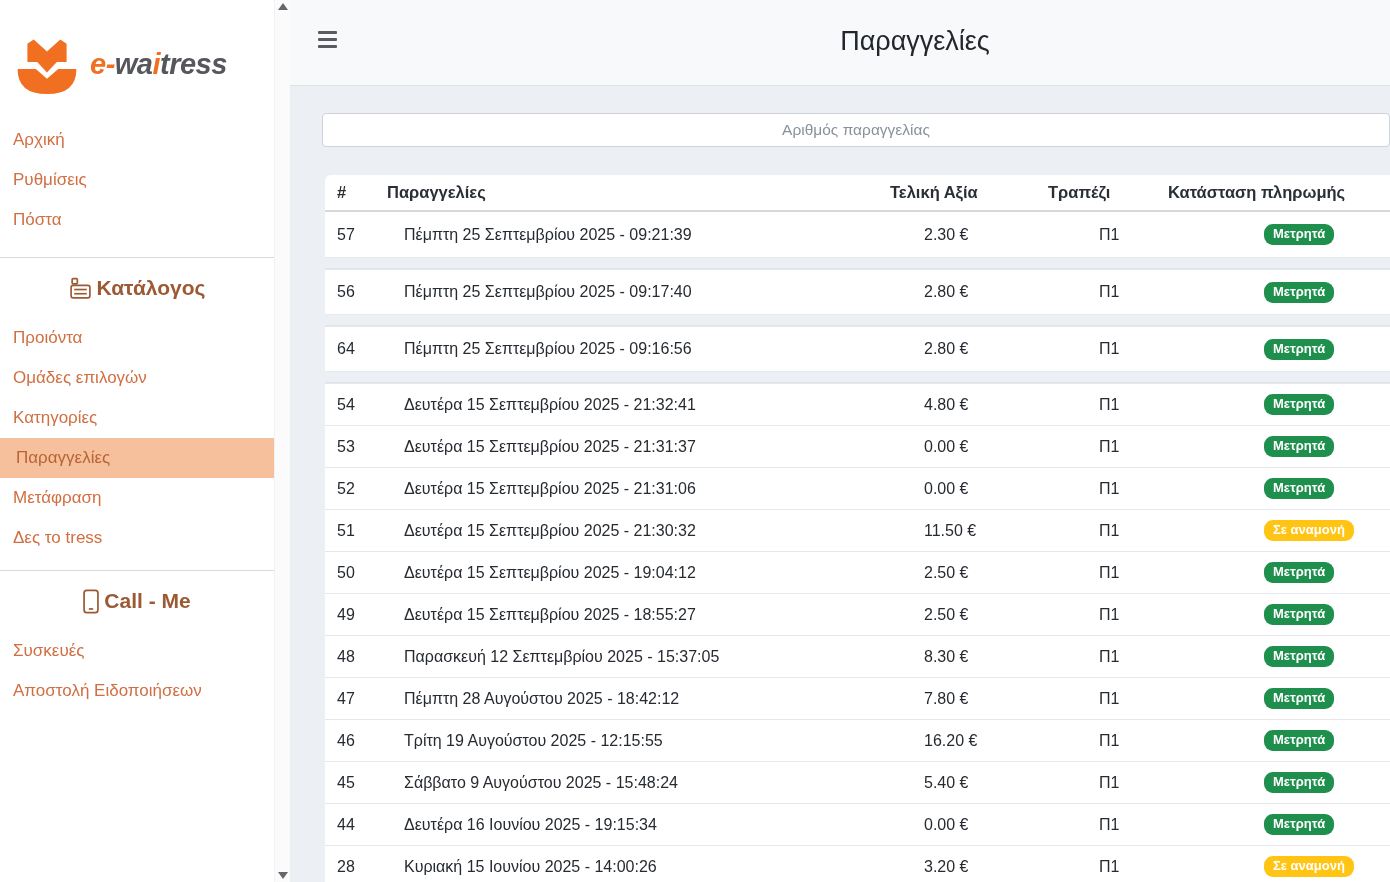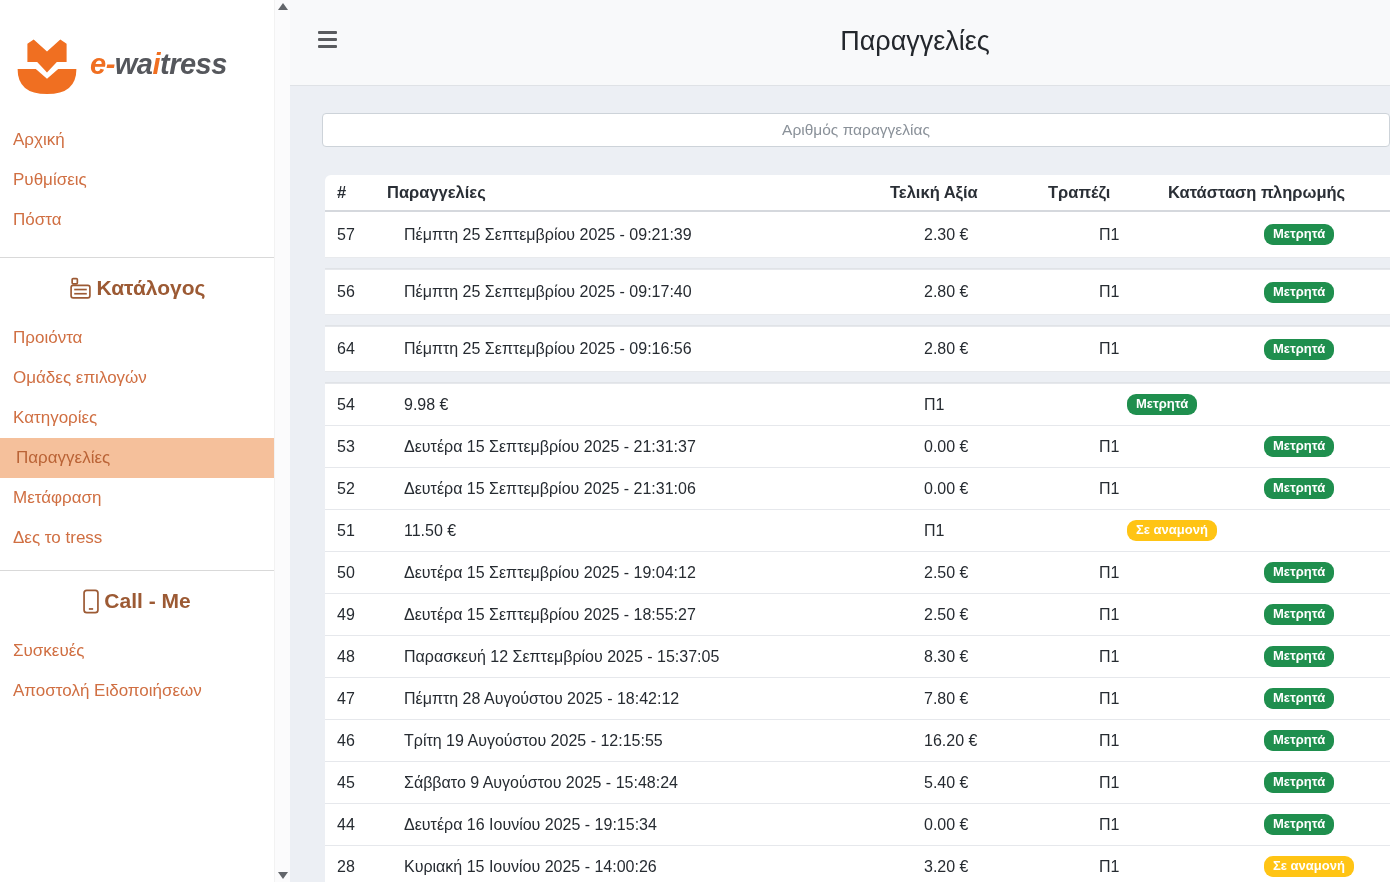--- a/index.html
+++ b/index.html
@@ -209,40 +209,42 @@
         <div class="trow body-row tall">
           <div class="cell c-id">64</div>
           <div class="cell c-date">Πέμπτη 25 Σεπτεμβρίου 2025 - 09:16:56</div>
           <div class="cell c-total">2.80 €</div>
           <div class="cell c-table">Π1</div>
           <div class="cell c-status"><span class="badge paid">Μετρητά</span></div>
         </div>
         <div class="gap-row"></div>
         <div class="trow body-row">
           <div class="cell c-id">54</div>
-          <div class="cell c-total">9.98 €</div>
+          <div class="cell c-date">Δευτέρα 15 Σεπτεμβρίου 2025 - 21:32:41</div>
+          <div class="cell c-total">4.80 €</div>
           <div class="cell c-table">Π1</div>
           <div class="cell c-status"><span class="badge paid">Μετρητά</span></div>
         </div>
         <div class="trow body-row">
           <div class="cell c-id">53</div>
           <div class="cell c-date">Δευτέρα 15 Σεπτεμβρίου 2025 - 21:31:37</div>
           <div class="cell c-total">0.00 €</div>
           <div class="cell c-table">Π1</div>
           <div class="cell c-status"><span class="badge paid">Μετρητά</span></div>
         </div>
         <div class="trow body-row">
           <div class="cell c-id">52</div>
           <div class="cell c-date">Δευτέρα 15 Σεπτεμβρίου 2025 - 21:31:06</div>
           <div class="cell c-total">0.00 €</div>
           <div class="cell c-table">Π1</div>
           <div class="cell c-status"><span class="badge paid">Μετρητά</span></div>
         </div>
         <div class="trow body-row">
           <div class="cell c-id">51</div>
+          <div class="cell c-date">Δευτέρα 15 Σεπτεμβρίου 2025 - 21:30:32</div>
           <div class="cell c-total">11.50 €</div>
           <div class="cell c-table">Π1</div>
           <div class="cell c-status"><span class="badge pending">Σε αναμονή</span></div>
         </div>
         <div class="trow body-row">
           <div class="cell c-id">50</div>
           <div class="cell c-date">Δευτέρα 15 Σεπτεμβρίου 2025 - 19:04:12</div>
           <div class="cell c-total">2.50 €</div>
           <div class="cell c-table">Π1</div>
           <div class="cell c-status"><span class="badge paid">Μετρητά</span></div>

